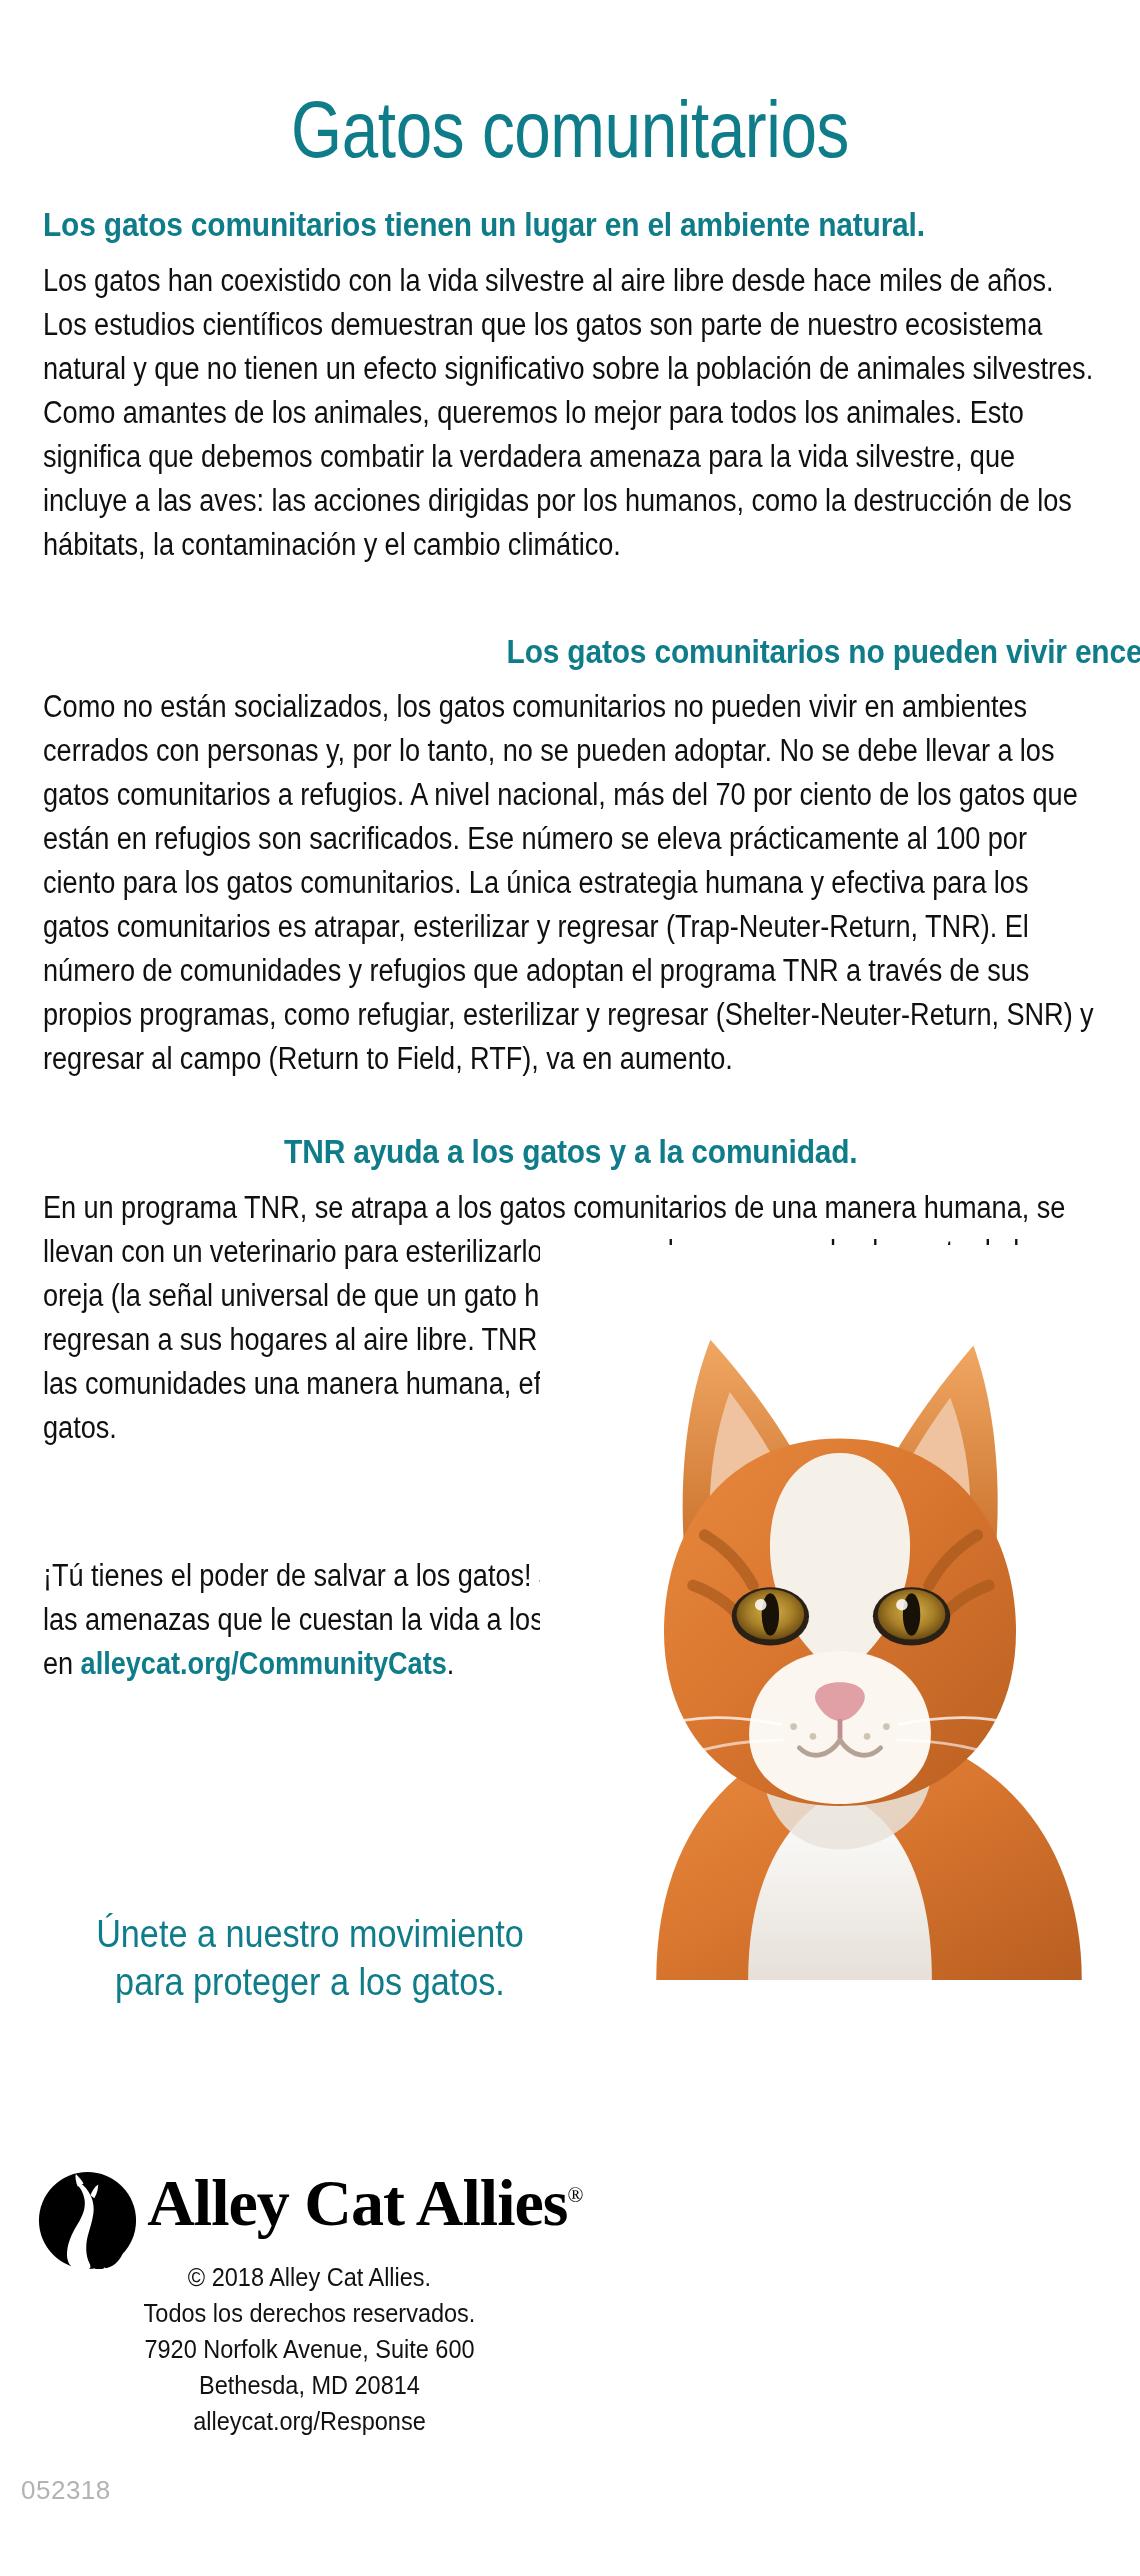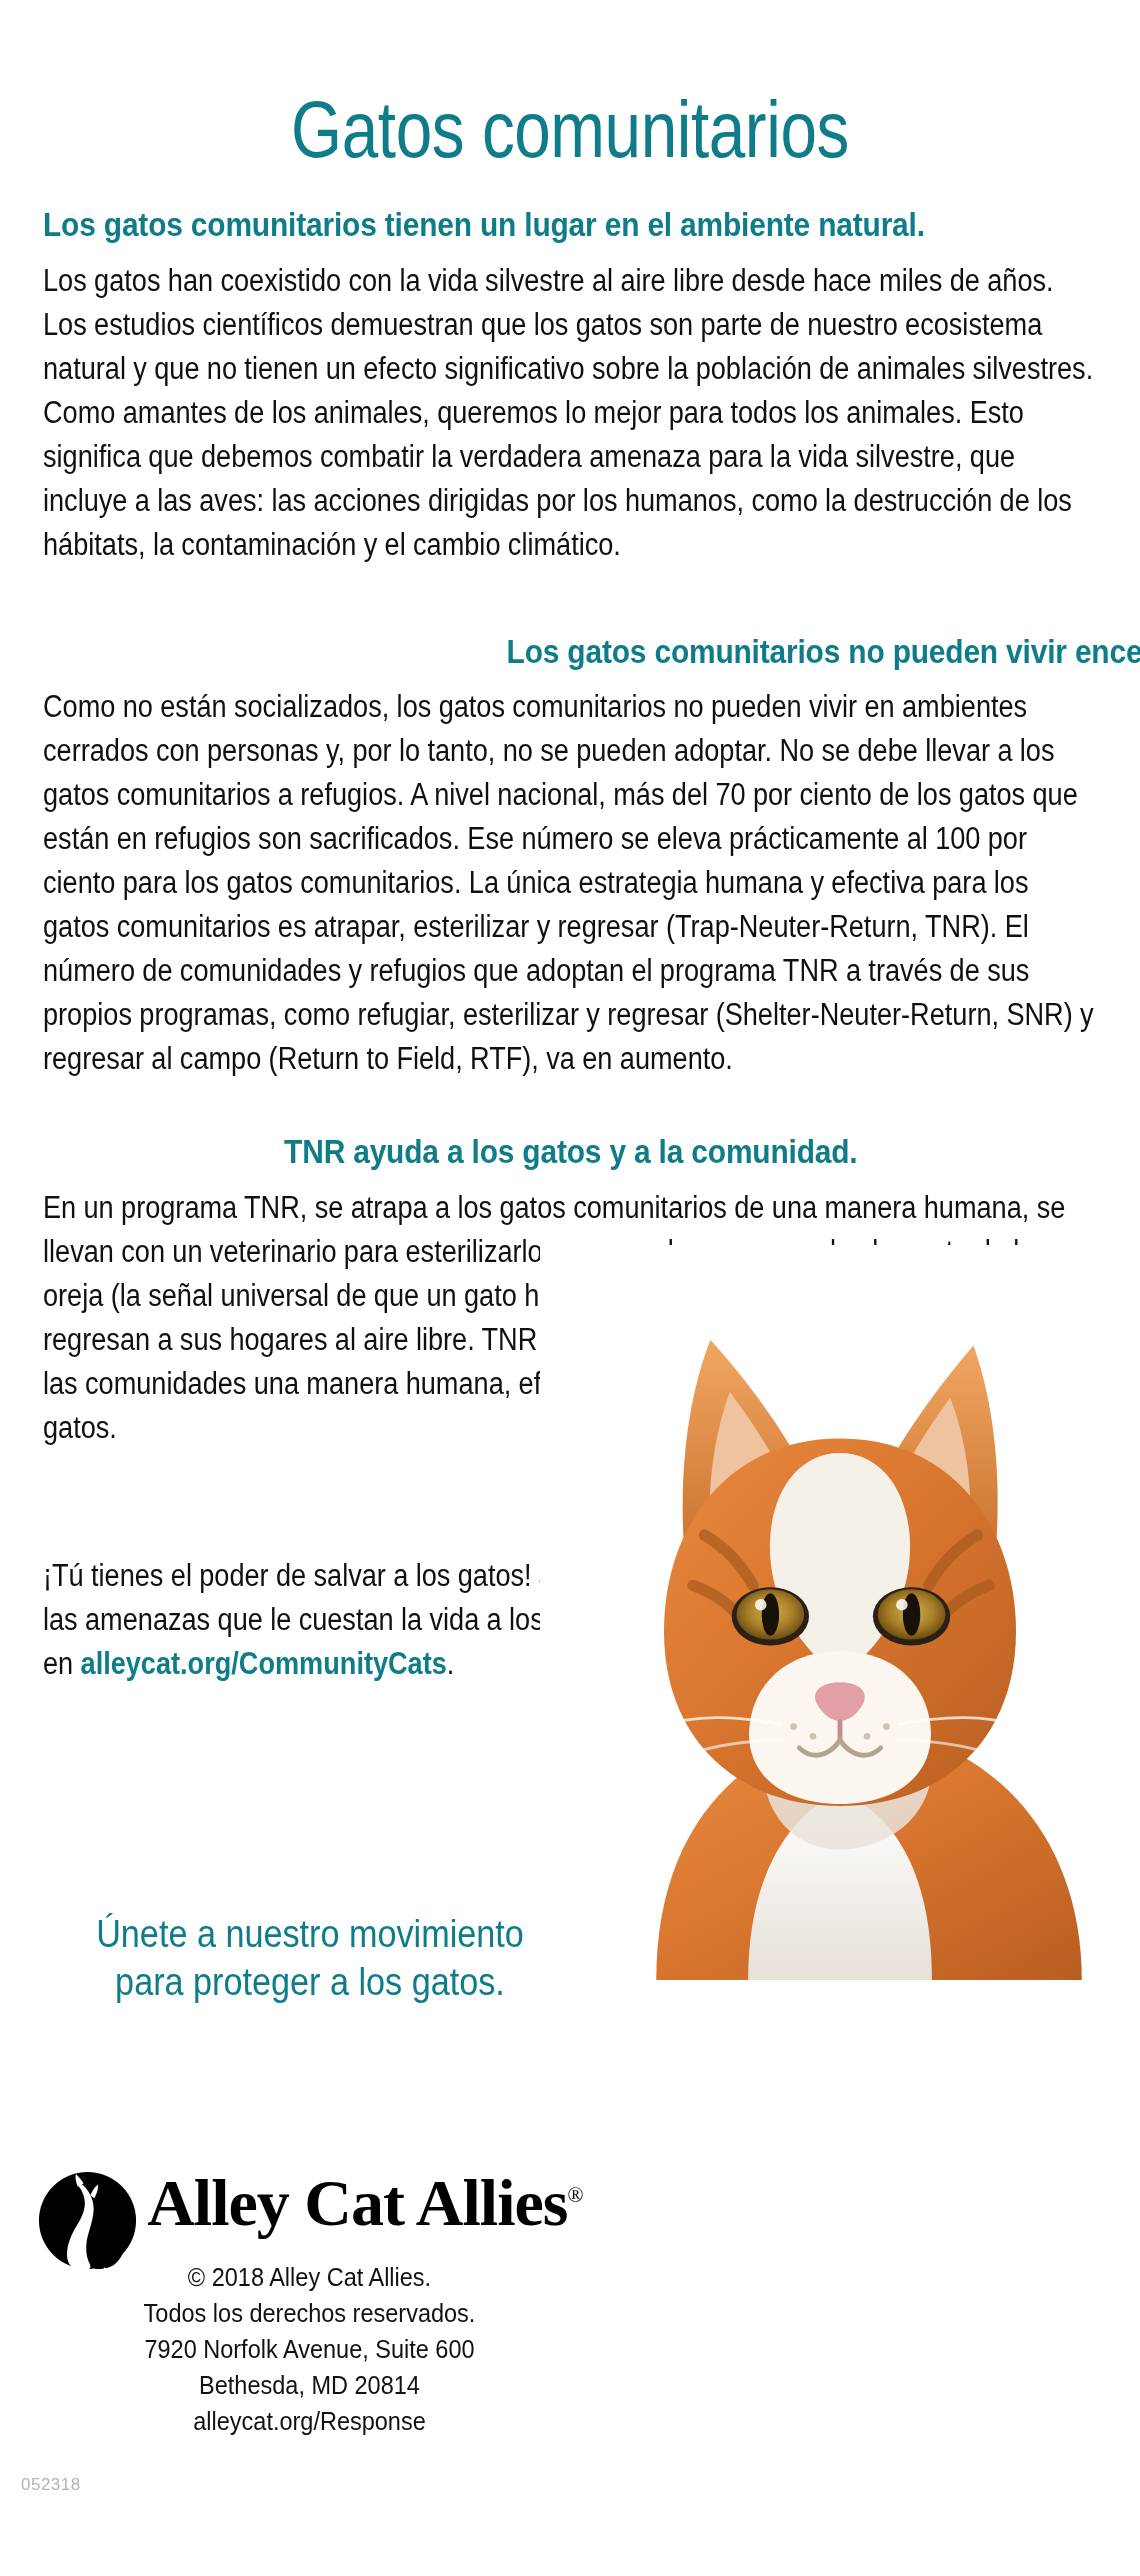--- a/index.html
+++ b/index.html
@@ -163,21 +163,21 @@
     color: #111;
     transform: scaleX(0.94);
     transform-origin: center top;
   }
   #address div { white-space: nowrap; }
 
   #jobcode {
     position: absolute;
     left: 21px;
     top: 2475px;
-    font-size: 17px;
+    font-size: 26px;
     color: #b3b3b3;
     letter-spacing: 0.5px;
   }
 
   
   #cat-photo {
     position: absolute;
     right: 0;
     bottom: 0;
     width: 600px;

